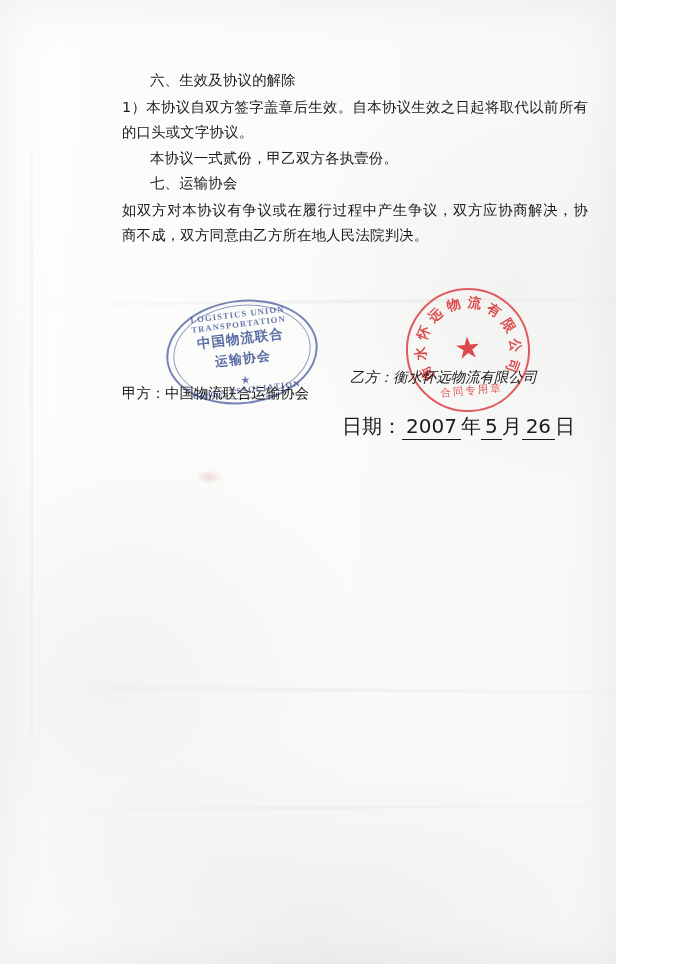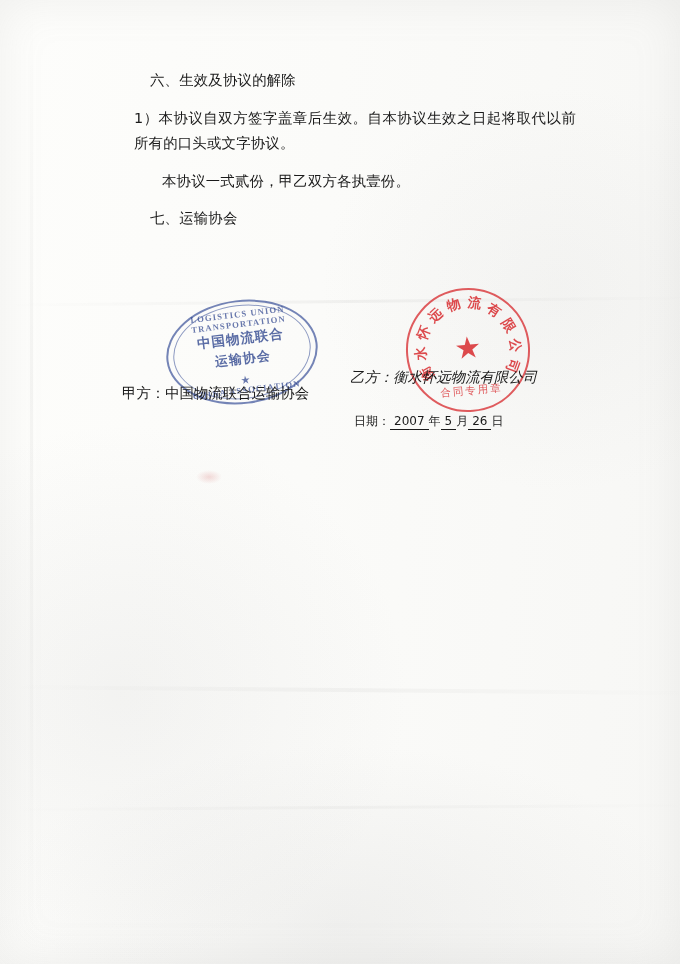--- a/index.html
+++ b/index.html
@@ -10,21 +10,21 @@
     width: 700px;
     height: 964px;
     background: #ffffff;
     font-family: "DejaVu Sans", sans-serif;
     overflow: hidden;
   }
 
   
   .page {
     position: relative;
-    width: 680px;
+    width: 616px;
     height: 964px;
     background:
       radial-gradient(ellipse 60% 40% at 18% 72%, rgba(200,200,200,0.18) 0%, rgba(255,255,255,0) 70%),
       radial-gradient(ellipse 50% 30% at 82% 30%, rgba(205,205,205,0.14) 0%, rgba(255,255,255,0) 70%),
       radial-gradient(ellipse 70% 25% at 50% 96%, rgba(195,195,195,0.20) 0%, rgba(255,255,255,0) 75%),
       linear-gradient(95deg, #fdfdfb 0%, #fbfbf9 45%, #f7f7f5 100%);
     overflow: hidden;
   }
   
   .crease {
@@ -53,21 +53,21 @@
     line-height: 25.5px;
     letter-spacing: 0.2px;
     text-align: justify;
   }
   .section-head {
     text-indent: 28px;
     margin: 0 0 1px 0;
     font-size: 14.4px;
   }
   .para {
-    margin: 12px;
+    margin: 0;
     font-size: 14.4px;
   }
   .para.indent {
     text-indent: 28px;
   }
 
   
   .sign-row {
     position: absolute;
     left: 122px;
@@ -75,23 +75,23 @@
     width: 470px;
     font-size: 14.4px;
     color: #1a1a1a;
   }
   .sign-a { position: absolute; left: 0;    top: 16px; white-space: nowrap; }
   .sign-b { position: absolute; left: 228px; top: 0; white-space: nowrap; font-style: italic; }
 
   
   .date-row {
     position: absolute;
-    left: 354px;
+    left: 342px;
     top: 413px;
-    font-size: 12px;
+    font-size: 20px;
     color: #1a1a1a;
     white-space: nowrap;
   }
   .date-val {
     border-bottom: 1px solid #1a1a1a;
     padding: 0 4px 1px 4px;
   }
 
   
   .stamp-blue {
@@ -217,20 +217,21 @@
     <p class="section-head">六、生效及协议的解除</p>
 
     <p class="para">1）本协议自双方签字盖章后生效。自本协议生效之日起将取代以前所有的口头或文字协议。</p>
 
     <p class="para indent">本协议一式贰份，甲乙双方各执壹份。</p>
 
 
 
     <p class="section-head">七、运输协会</p>
 
+    <p class="para">如双方对本协议有争议或在履行过程中产生争议，双方应协商解决，协商不成，双方同意由乙方所在地人民法院判决。</p>
   </div>
 
   <div class="stamp-blue">
     <div class="ring-outer"></div>
     <div class="ring-inner"></div>
     <div class="arc-top">LOGISTICS UNION TRANSPORTATION</div>
     <div class="cn-line1">中国物流联合</div>
     <div class="cn-line2">运输协会</div>
     <div class="star">★</div>
     <div class="arc-bottom">

